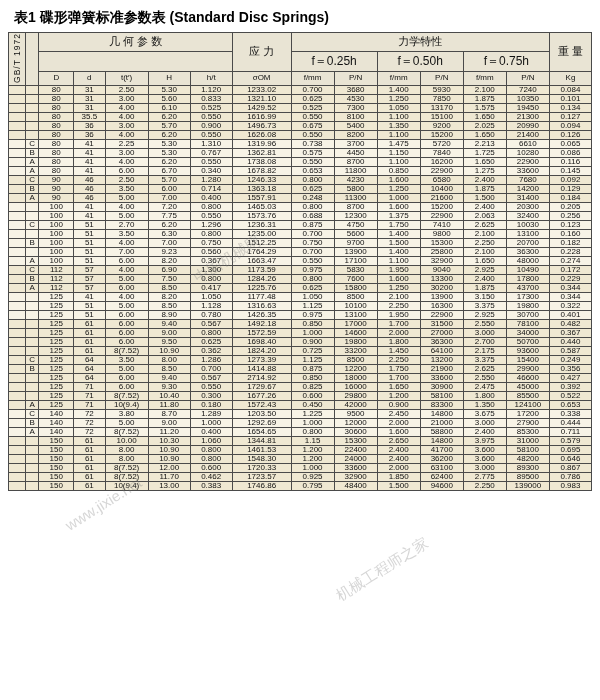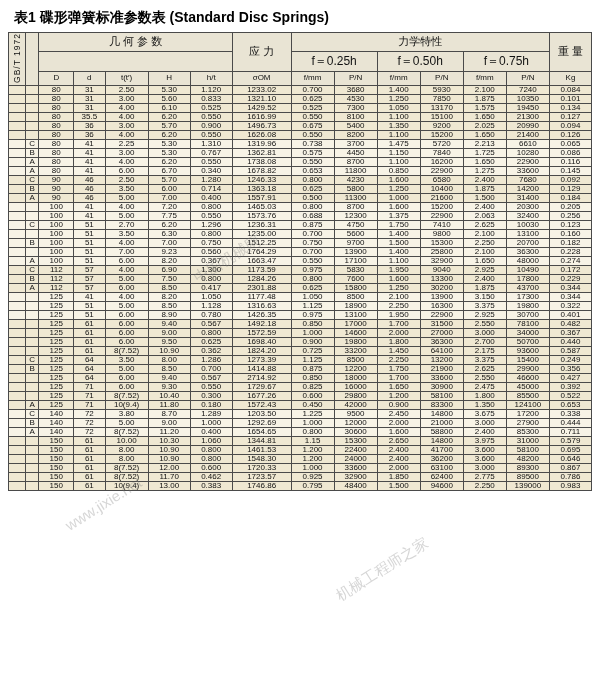--- a/index.html
+++ b/index.html
@@ -360,21 +360,21 @@
         </tr>
         <tr class="band-a">
           <td class="std-col"></td>
           <td class="letter">A</td>
           <td class="num">90</td>
           <td class="num">46</td>
           <td class="num">5.00</td>
           <td class="num">7.00</td>
           <td class="num">0.400</td>
           <td class="num">1557.91</td>
-          <td class="num">0.500</td>
+          <td class="num">0.248</td>
           <td class="num">11300</td>
           <td class="num">1.000</td>
           <td class="num">21600</td>
           <td class="num">1.500</td>
           <td class="num">31400</td>
           <td class="num">0.184</td>
         </tr>
         <tr class="band-b">
           <td class="std-col"></td>
           <td class="letter"></td>
@@ -529,21 +529,21 @@
           <td class="num">0.229</td>
         </tr>
         <tr class="band-a">
           <td class="std-col"></td>
           <td class="letter">A</td>
           <td class="num">112</td>
           <td class="num">57</td>
           <td class="num">6.00</td>
           <td class="num">8.50</td>
           <td class="num">0.417</td>
-          <td class="num">2301.88</td>
+          <td class="num">1225.76</td>
           <td class="num">0.625</td>
           <td class="num">15800</td>
           <td class="num">1.250</td>
           <td class="num">30200</td>
           <td class="num">1.875</td>
           <td class="num">43700</td>
           <td class="num">0.344</td>
         </tr>
         <tr class="band-b">
           <td class="std-col"></td>
@@ -565,21 +565,21 @@
         <tr class="band-b">
           <td class="std-col"></td>
           <td class="letter"></td>
           <td class="num">125</td>
           <td class="num">51</td>
           <td class="num">5.00</td>
           <td class="num">8.50</td>
           <td class="num">1.128</td>
           <td class="num">1316.63</td>
           <td class="num">1.125</td>
-          <td class="num">18900</td>
+          <td class="num">10100</td>
           <td class="num">2.250</td>
           <td class="num">16300</td>
           <td class="num">3.375</td>
           <td class="num">19800</td>
           <td class="num">0.322</td>
         </tr>
         <tr class="band-b">
           <td class="std-col"></td>
           <td class="letter"></td>
           <td class="num">125</td>

